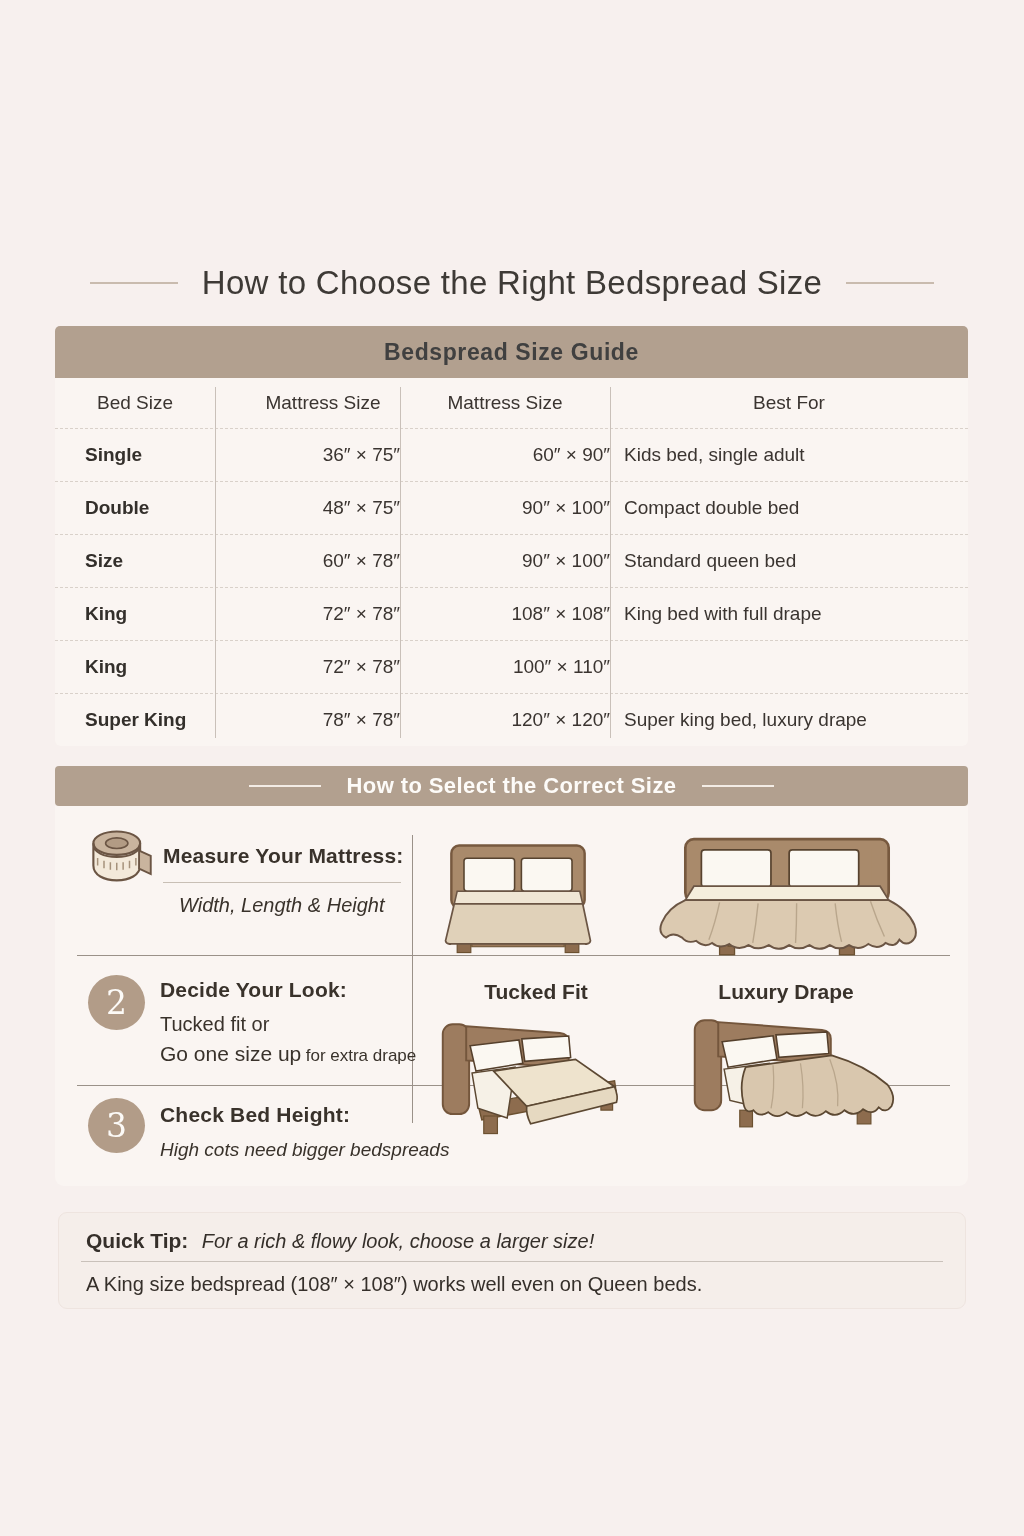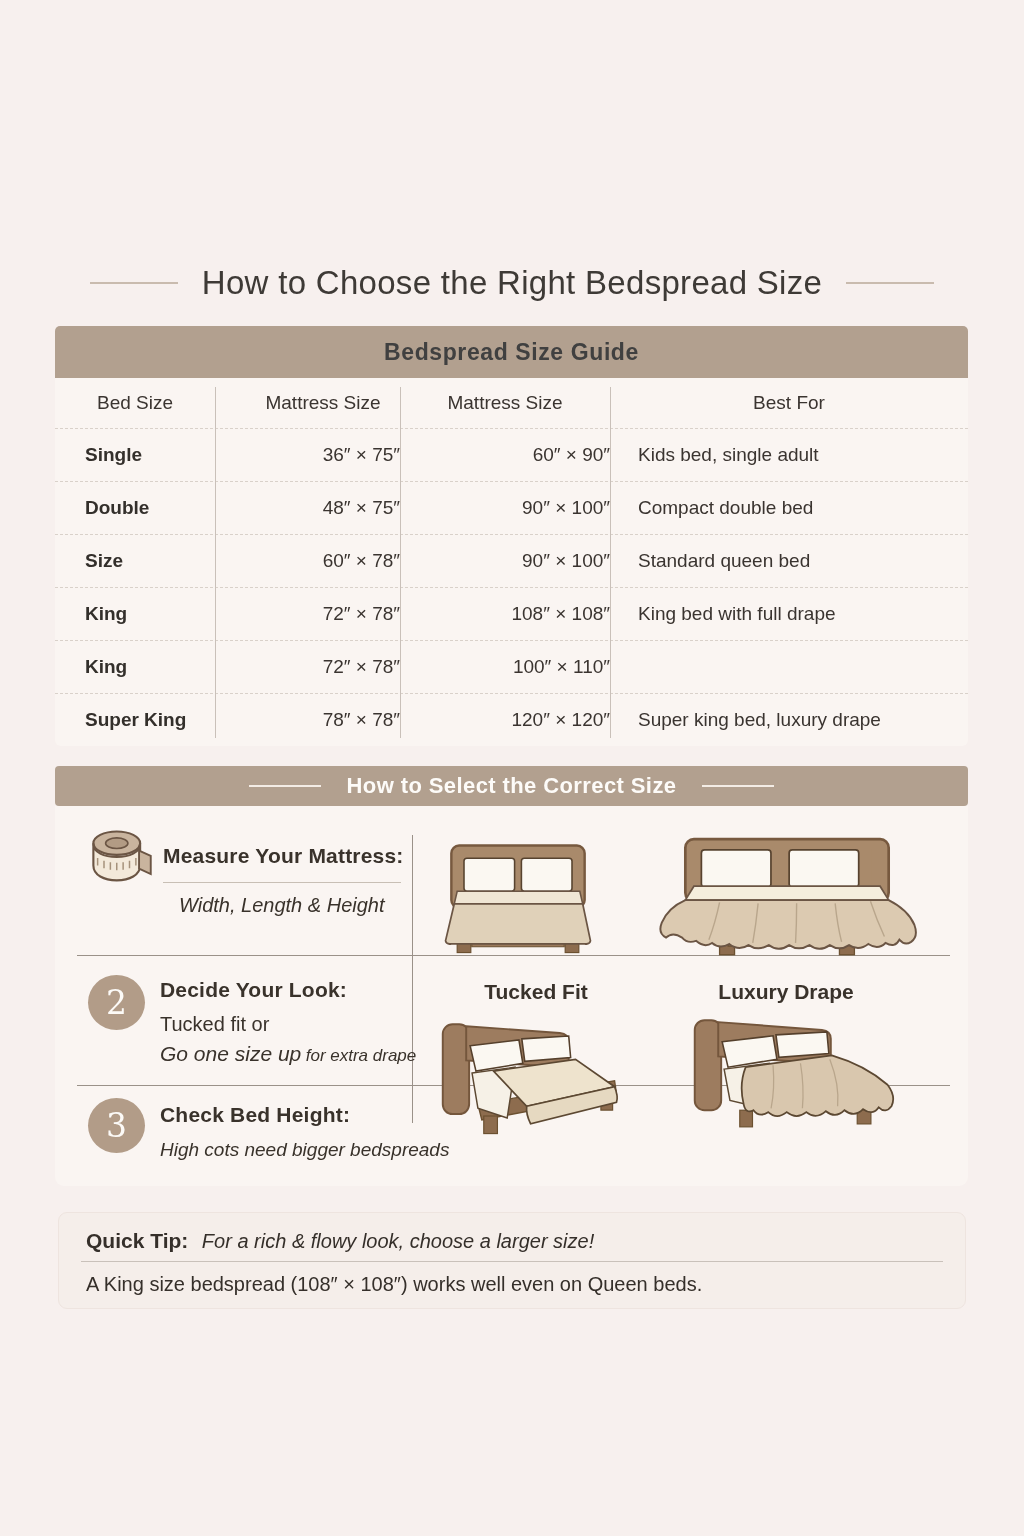--- a/index.html
+++ b/index.html
@@ -25,21 +25,21 @@
   .table-body { position:relative; background:#faf5f2; border-radius:0 0 6px 6px; }
   .col-header-row { display:flex; height:50px; align-items:center; font-size:19px; color:#3a3430; }
   .cell { display:block; }
   .c1 { width:160px; } .c2 { width:185px;padding-left:31px; } .c3 { width:210px; } .c4 { width:358px; }
   .col-header-row .cell { text-align:center; }
   .col-header-row .c4 { text-align:center; }
   .t-row { display:flex; height:53px; align-items:center;
     border-top:1px dashed #d9d1ca; font-size:19px; }
   .t-row .c1 { font-weight:700; padding-left:30px; color:#332f2b; }
   .t-row .c2, .t-row .c3 { text-align:right; }
-  .t-row .c4 { padding-left:28px; }
+  .t-row .c4 { padding-left:14px; }
   .vline { position:absolute; top:9px; bottom:8px; width:1px; background:#c9c0b9; }
   .vl1 { left:160px; } .vl2 { left:345px; } .vl3 { left:555px; }
 
   
   .sec2-bar { position:absolute; left:55px; top:766px; width:913px; height:40px;
     background:#b2a08f; border-radius:4px; display:flex; align-items:center;
     justify-content:center; gap:26px; color:#fdfbf8; font-size:22px; font-weight:700;
     letter-spacing:.4px; }
   .bar-line { width:72px; height:2px; background:#f3ece5; }
 
@@ -55,21 +55,21 @@
   .s1-title { left:108px; top:38px; }
   .s1-rule { position:absolute; left:108px; top:76px; width:238px; height:1px; background:#c8bfb5; }
   .s1-detail { position:absolute; left:124px; top:88px; font-size:20px; font-style:italic; color:#39322b; }
 
   .step-circle { position:absolute; width:57px; height:55px; border-radius:50%;
     background:#b29c88; display:flex; align-items:center; justify-content:center;
     color:#fcfaf7; font-family:"DejaVu Serif", serif; font-size:33px; }
   .circ2 { left:33px; top:169px; } .circ3 { left:33px; top:292px; }
   .s2-title { left:105px; top:172px; }
   .s2-line1 { position:absolute; left:105px; top:207px; font-size:20px; color:#39322b; }
-  .s2-line2 { position:absolute; left:105px; top:236px; font-style:italic; color:#39322b; }
+  .s2-line2 { position:absolute; left:105px; top:236px; color:#39322b; }
   .s2-line2 .big { font-size:21px; } .s2-line2 .small { font-size:17px; }
   .s3-title { left:105px; top:297px; }
   .s3-detail { position:absolute; left:105px; top:333px; font-size:19px; font-style:italic; color:#39322b; }
 
   .bed { position:absolute; }
   .bed1 { left:373px; top:34px; width:180px; height:122px; }
   .bed2 { left:598px; top:31px; width:268px; height:122px; }
   .bed3 { left:378px; top:203px; width:205px; height:132px; }
   .bed4 { left:628px; top:200px; width:230px; height:136px; }
   .bed-label { position:absolute; top:174px; font-size:21px; font-weight:700; color:#39322b; text-align:center; }

